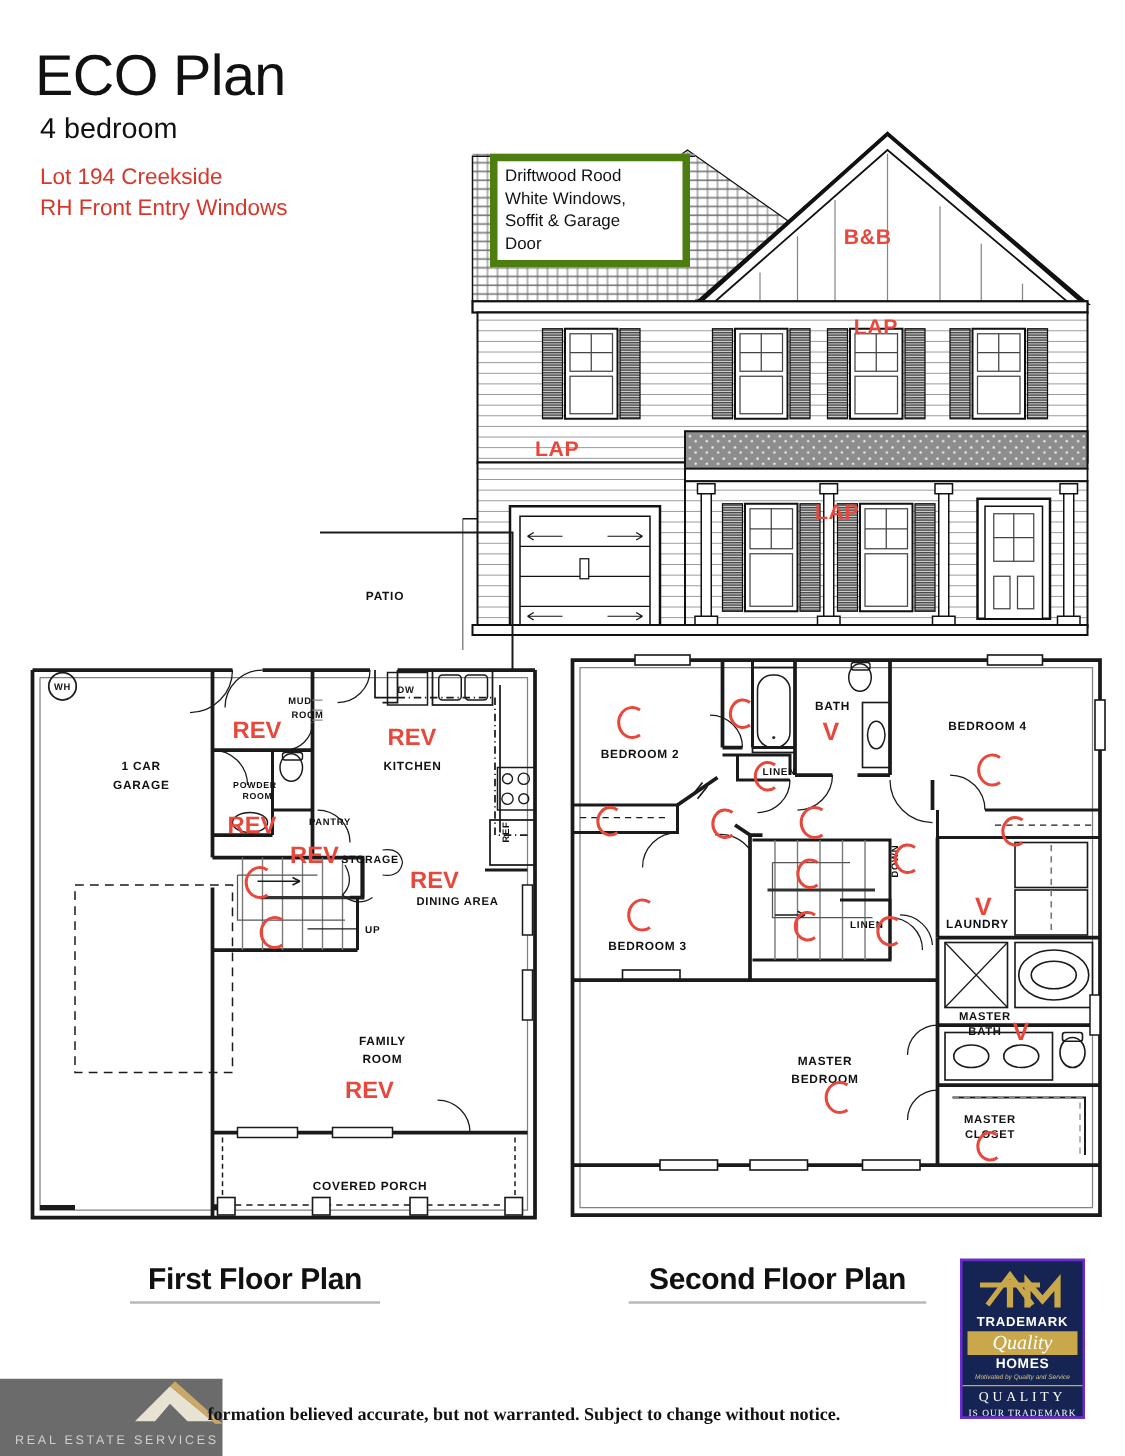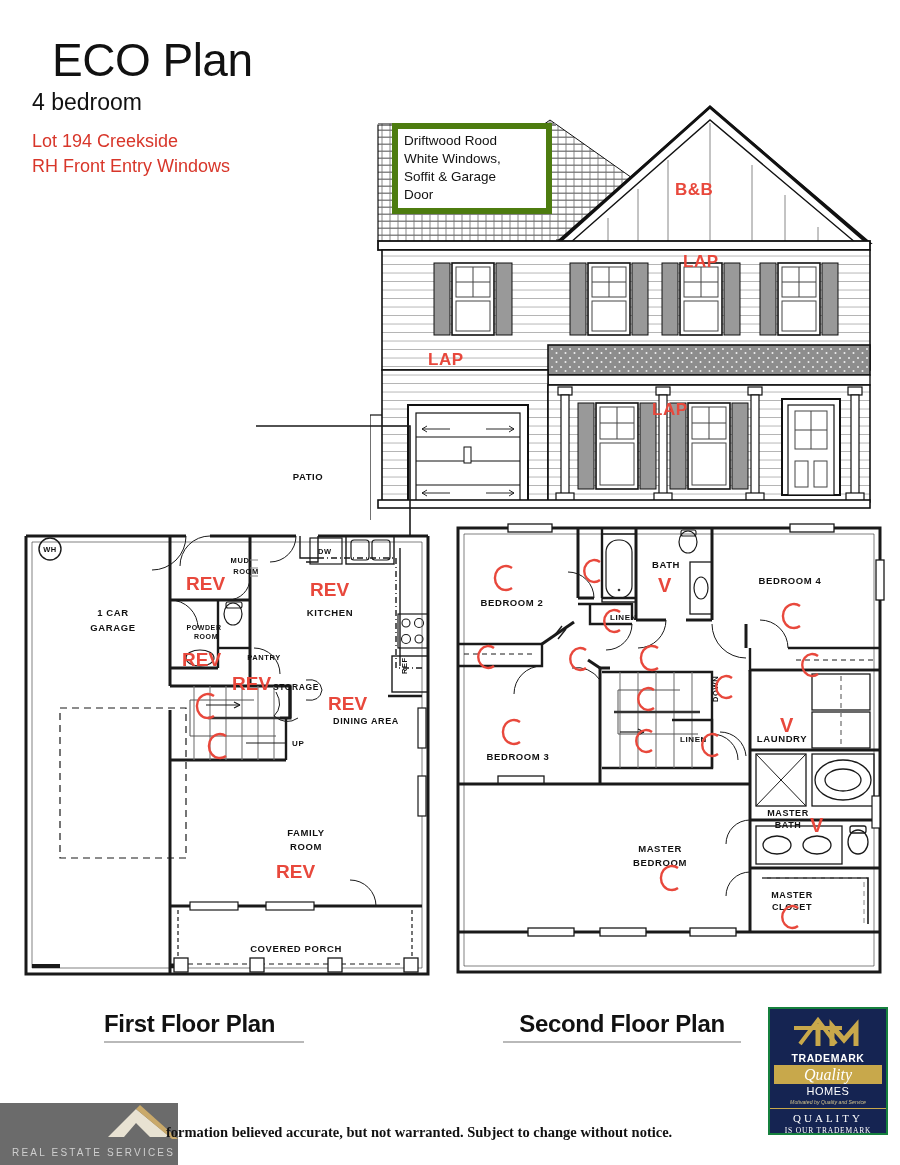--- a/index.html
+++ b/index.html
@@ -4,52 +4,52 @@
 <title>The Saint Charles ECO Plan</title>
 <style>
   html,body{margin:0;padding:0;background:#fff;}
   body{width:900px;height:1165px;position:relative;overflow:hidden;
        font-family:"Liberation Sans", sans-serif;color:#000;}
   .abs{position:absolute;}
 
   
   #title-block{left:28px;top:34px;width:430px;}
   .plan-title{font-size:46px;line-height:50px;font-weight:400;letter-spacing:-0.5px;color:#111;}
-  .plan-title2{font-size:46px;line-height:52px;font-weight:400;letter-spacing:-0.5px;color:#111;margin-left:24px;}
+  .plan-title2{font-size:46px;line-height:52px;font-weight:400;letter-spacing:-0.5px;color:#111;}
   .spec{font-size:23px;line-height:33px;color:#111;margin-left:4px;}
   .lot-line{font-size:18px;line-height:25px;color:#d8362a;margin-left:4px;}
   #lot-info{margin-top:10px;}
 
   
   #elevation{left:370px;top:95px;width:525px;height:430px;}
   #elevation svg{display:block;}
   .callout{position:absolute;left:22px;top:28px;width:160px;border:6px solid #4d7c0f;
            background:#fff;padding:3px 5px 4px 6px;box-sizing:border-box;}
   .callout div{font-size:13.5px;line-height:18px;color:#111;white-space:nowrap;}
   .elev-tag{position:absolute;color:#e8483c;font-size:17px;font-weight:700;letter-spacing:.5px;}
 
   
   .plan-svg{display:block;}
   #first-floor{left:18px;top:418px;}
   #second-floor{left:450px;top:520px;}
 
   
   .floor-heading{font-size:24px;font-weight:700;color:#111;letter-spacing:-.3px;}
   .floor-rule{height:2px;background:#b9b9b9;margin-top:3px;}
-  #first-heading{left:104px;top:1010px;width:200px;}
+  #first-heading{left:104px;top:1010px;width:200px;text-align:center;}
   #second-heading{left:503px;top:1010px;width:238px;text-align:center;}
 
   
-  #tm-logo{left:768px;top:1007px;width:120px;height:128px;background:#152452;
-           border:2px solid #15803d;box-sizing:border-box;text-align:center;}
+  #tm-logo{left:768px;top:1007px;width:100px;height:128px;background:#152452;
+           border:2px solid #6d28d9;box-sizing:border-box;text-align:center;}
   .tm-mono{margin-top:3px;height:40px;position:relative;}
   .tm-word{color:#fff;font-size:10.5px;letter-spacing:.6px;font-weight:700;line-height:12px;}
   .tm-band{background:#c8a84b;margin:1px 4px;padding:1px 0;}
   .tm-quality{color:#fff;font-style:italic;font-size:16px;font-family:"Liberation Serif",serif;line-height:17px;}
-  .tm-homes{color:#fff;font-size:11px;font-weight:400;letter-spacing:.5px;line-height:13px;}
+  .tm-homes{color:#fff;font-size:11px;font-weight:700;letter-spacing:.5px;line-height:13px;}
   .tm-tag{color:#cfc08a;font-size:5.2px;font-style:italic;line-height:8px;}
   .tm-q{color:#fff;font-size:11px;letter-spacing:3px;font-family:"Liberation Serif",serif;line-height:15px;margin-top:2px;
         border-top:1px solid #c8a84b;padding-top:2px;}
   .tm-iot{color:#fff;font-size:7.5px;letter-spacing:.8px;line-height:10px;font-family:"Liberation Serif",serif;}
 
   #gamls-logo{left:0px;top:1103px;width:178px;height:62px;background:#6b6b6b;overflow:hidden;}
   .gamls-row{position:absolute;left:10px;top:14px;font-size:26px;letter-spacing:-0.5px;font-weight:400;}
   .ga-w{color:#f2f2f2;}
   .ga-g{color:#c9a96a;}
   .gamls-sub{position:absolute;left:12px;top:44px;color:#cfcfcf;font-size:10px;letter-spacing:2.2px;}

